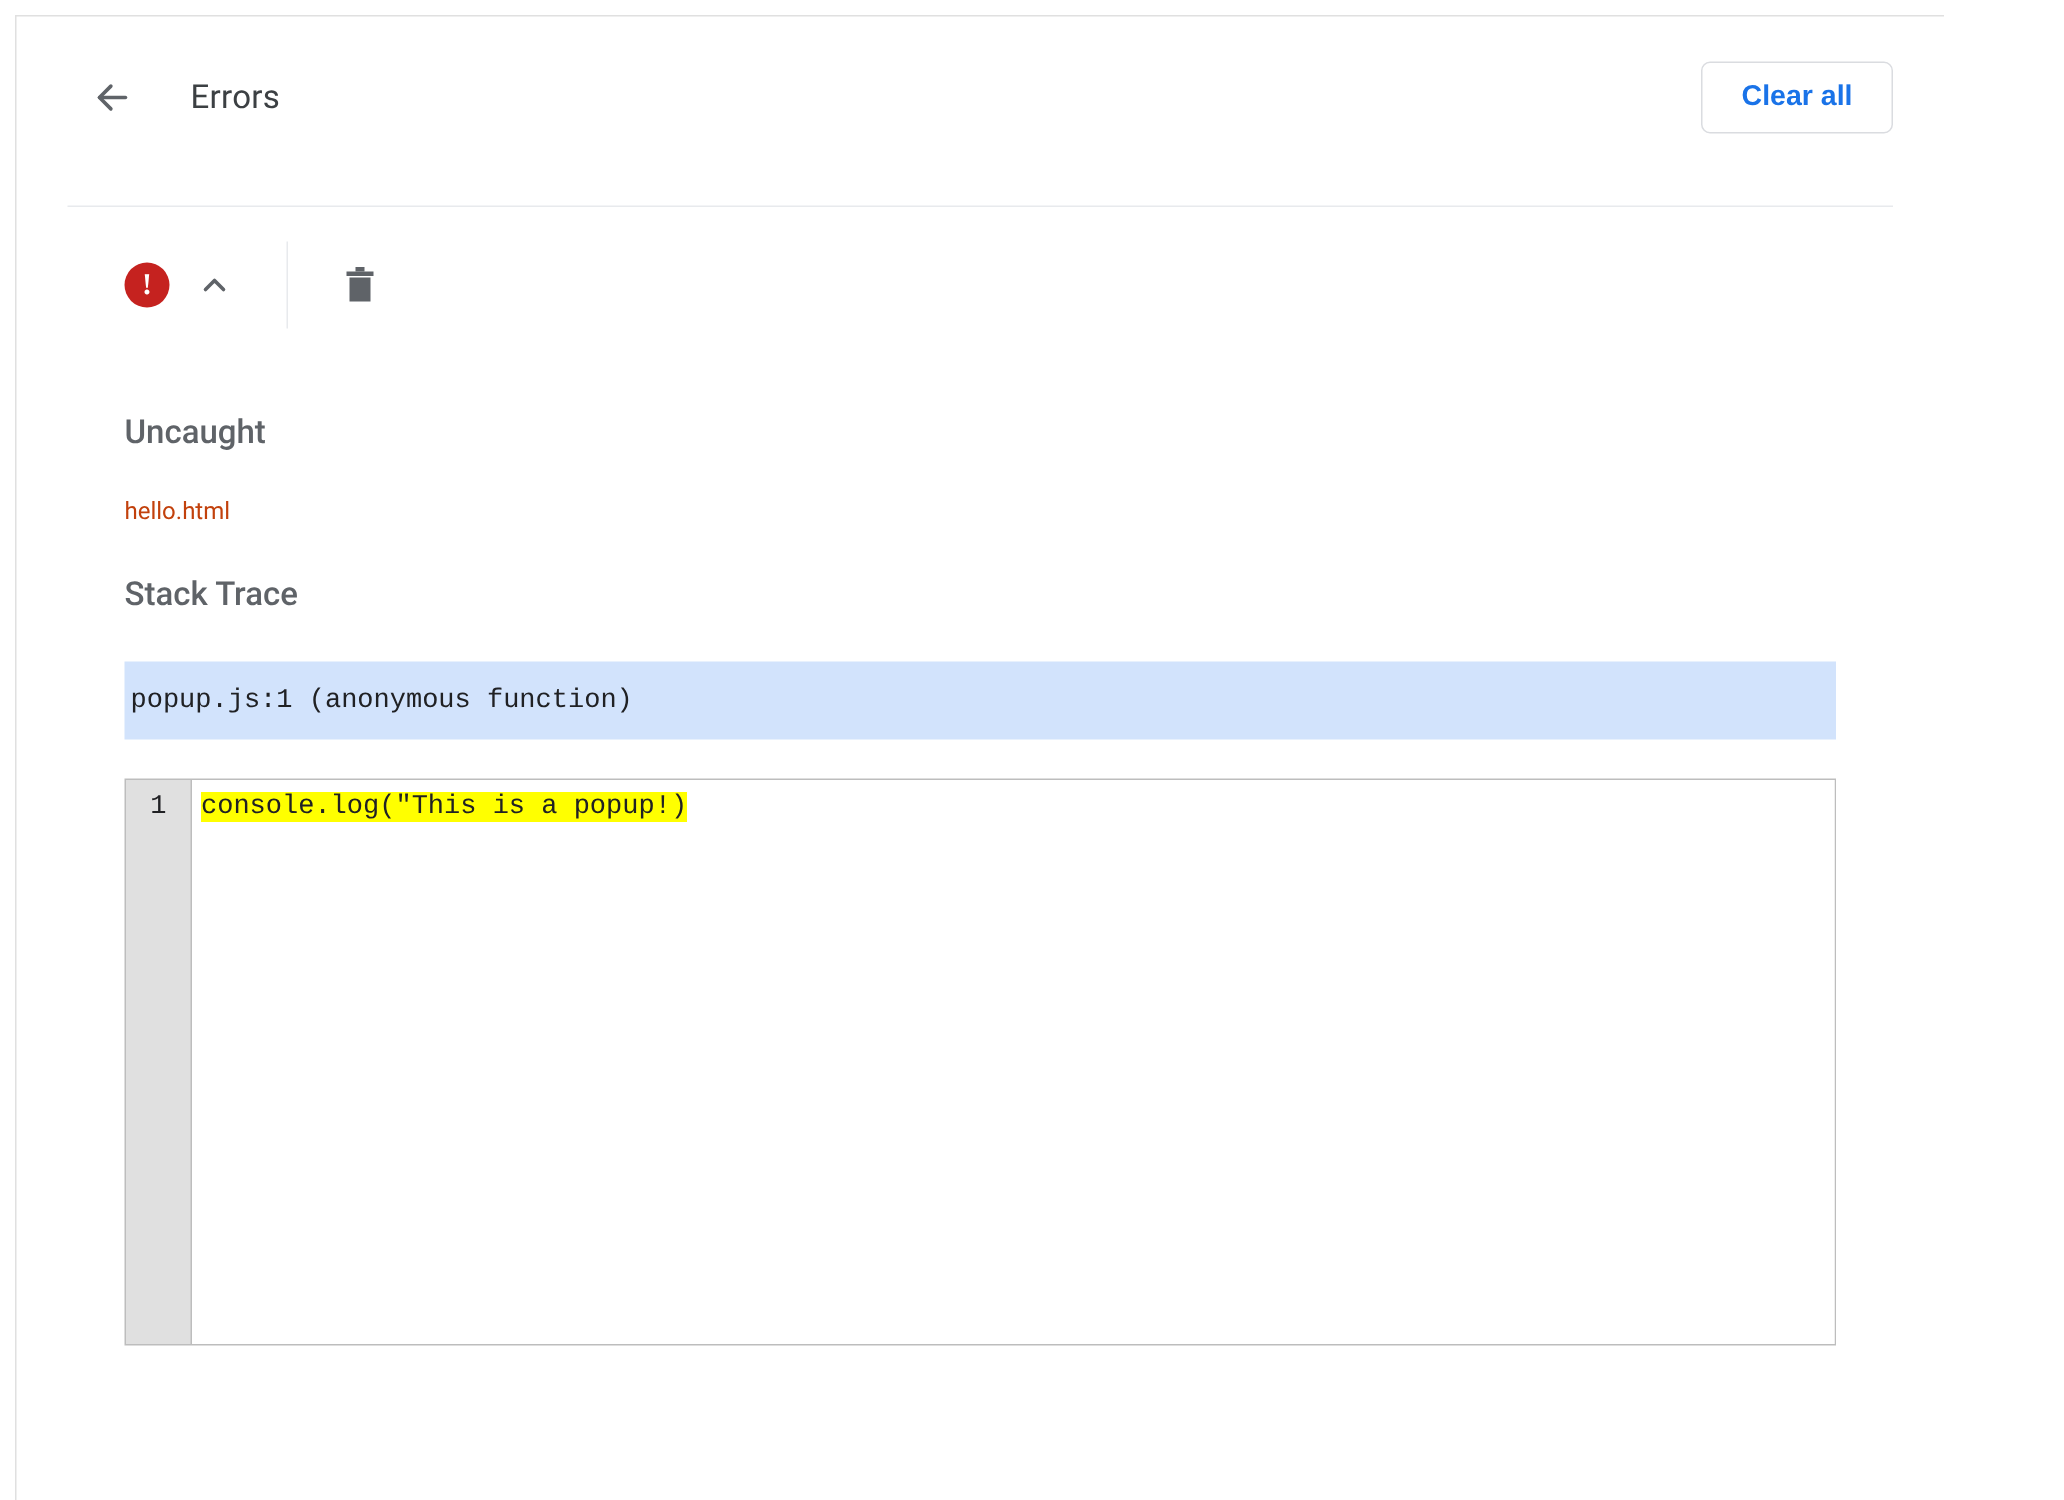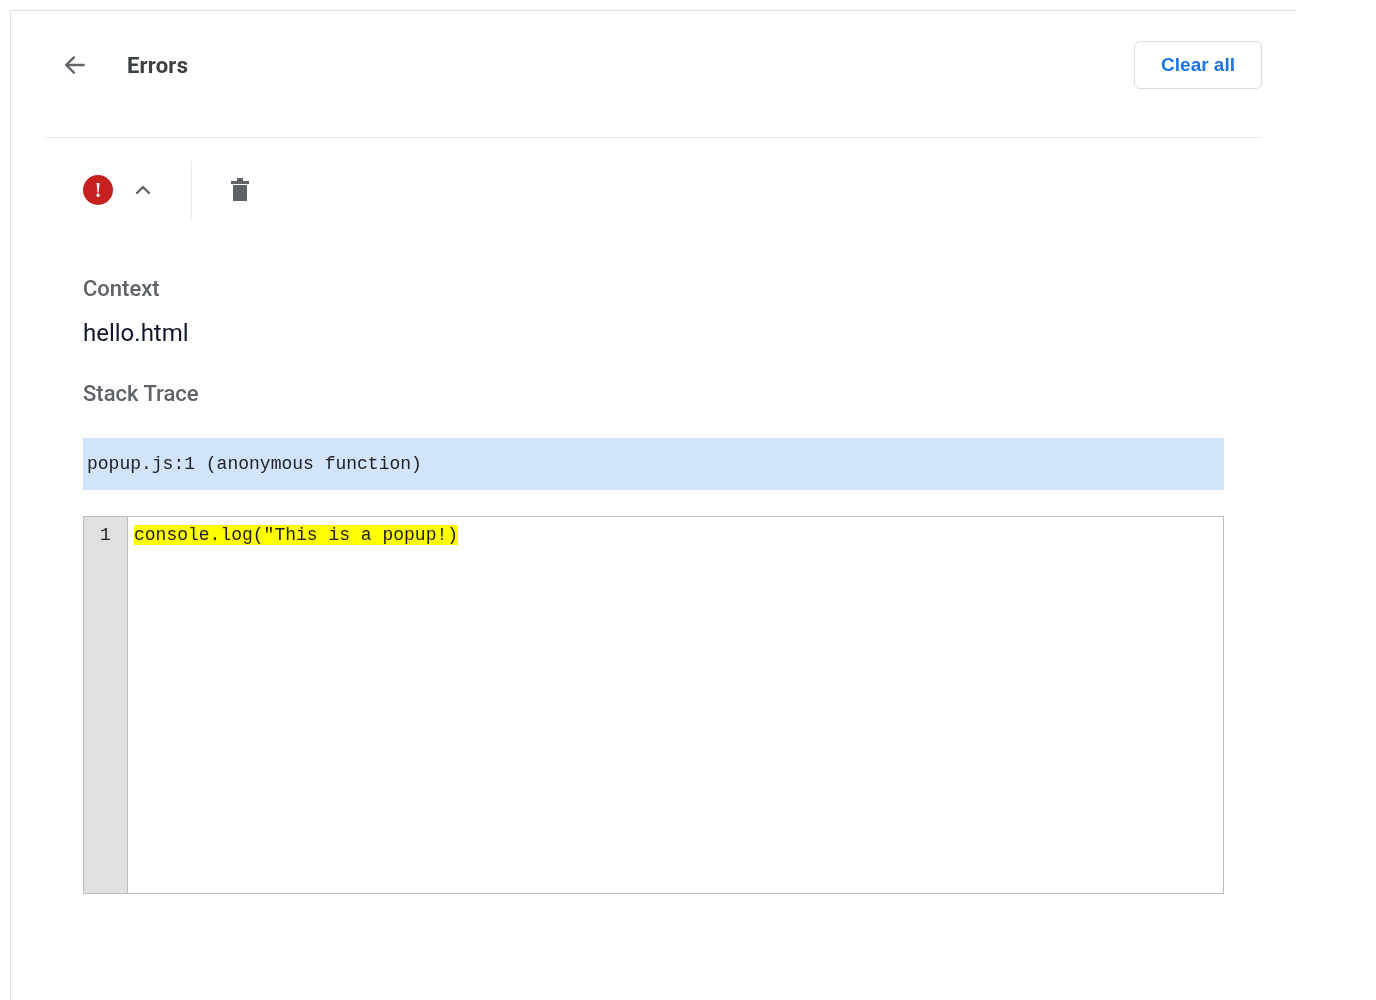--- a/index.html
+++ b/index.html
@@ -26,21 +26,21 @@
     padding: 30px 34px 30px 44px;
   }
   .back-btn {
     width: 40px; height: 40px;
     display: flex; align-items: center; justify-content: center;
     cursor: pointer;
     color: #5f6368;
   }
   .page-title {
     font-size: 22px;
-    font-weight: 700;
+    font-weight: 400;
     color: #3c4043;
     margin-left: 32px;
     letter-spacing: 0.2px;
   }
   .spacer { flex: 1; }
   .clear-btn {
     border: 1px solid #dadce0;
     background: #fff;
     color: #1a73e8;
     font-size: 19px;
@@ -91,23 +91,23 @@
   .sections {
     padding: 0 72px;
   }
   .sec-label {
     font-size: 22px;
     font-weight: 500;
     color: #5f6368;
     margin-top: 34px;
   }
   .ctx-file {
-    font-size: 24px;
-    color: #0f172a;
-    margin-top: 18px;
+    font-size: 16px;
+    color: #c2410c;
+    margin-top: 30px;
   }
   .trace-box {
     background: #d2e3fc;
     font-family: "Courier New", Courier, monospace;
     font-size: 18px;
     color: #202124;
     padding: 16px 4px;
     margin-top: 32px;
   }
   .code-box {
@@ -166,21 +166,21 @@
     <div class="icon-btn">
       <svg width="22" height="24" viewBox="0 0 22 24" fill="#5f6368">
         <rect x="2" y="3" width="18" height="3"></rect>
         <rect x="8" y="0" width="6" height="3"></rect>
         <rect x="4" y="7" width="14" height="16"></rect>
       </svg>
     </div>
   </div>
 
   <div class="sections">
-    <div class="sec-label">Context</div>
+    <div class="sec-label">Uncaught</div>
     <div class="ctx-file">hello.html</div>
 
     <div class="sec-label">Stack Trace</div>
     <div class="trace-box">popup.js:1 (anonymous function)</div>
 
     <div class="code-box">
       <div class="gutter">
         <div>1</div>
       </div>
       <div class="code-area"><span class="hl">console.log("This is a popup!)</span></div>

